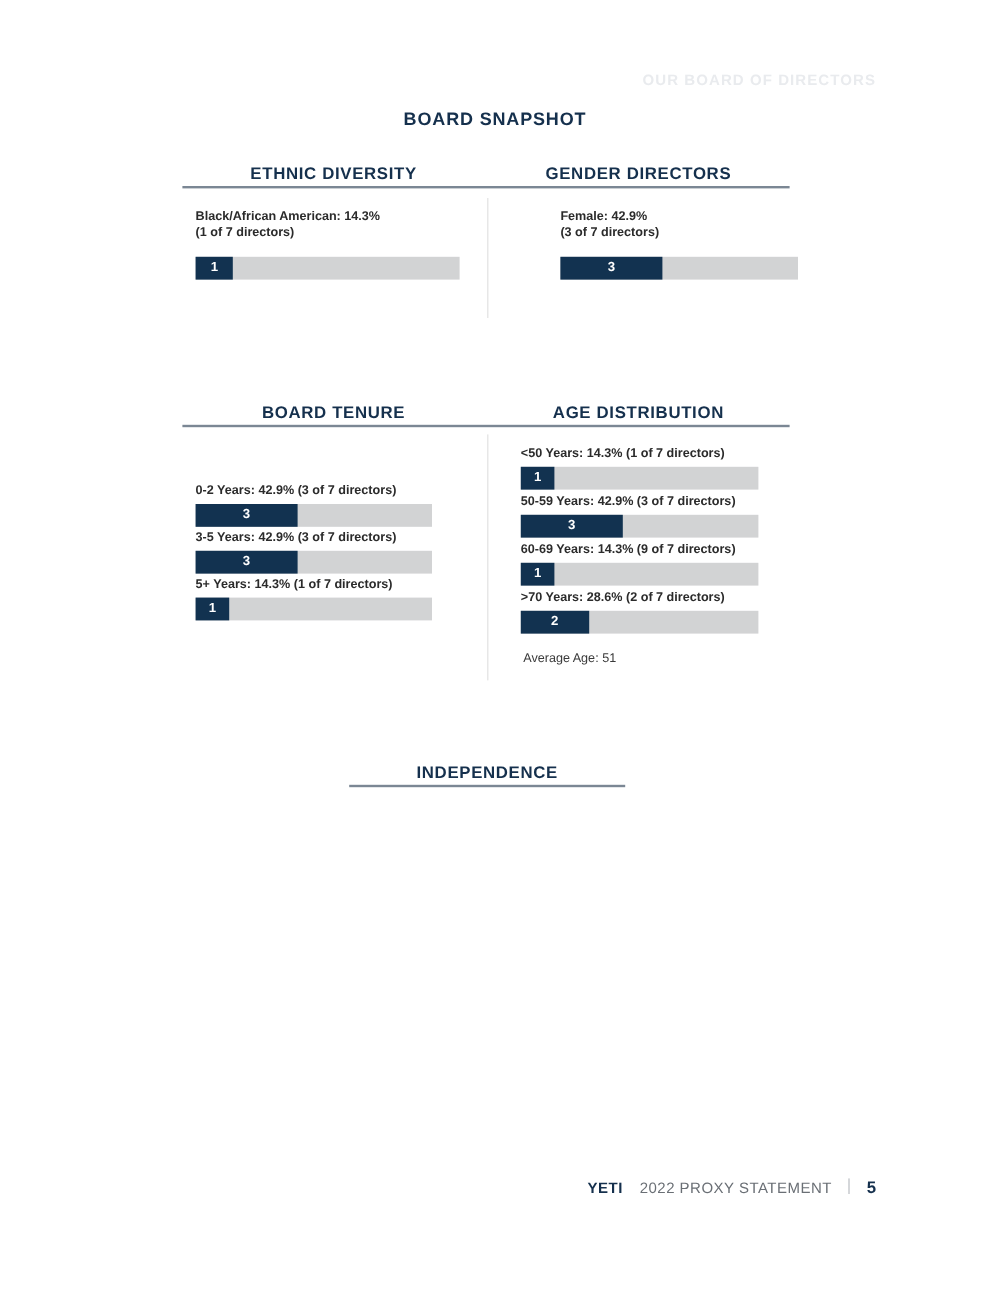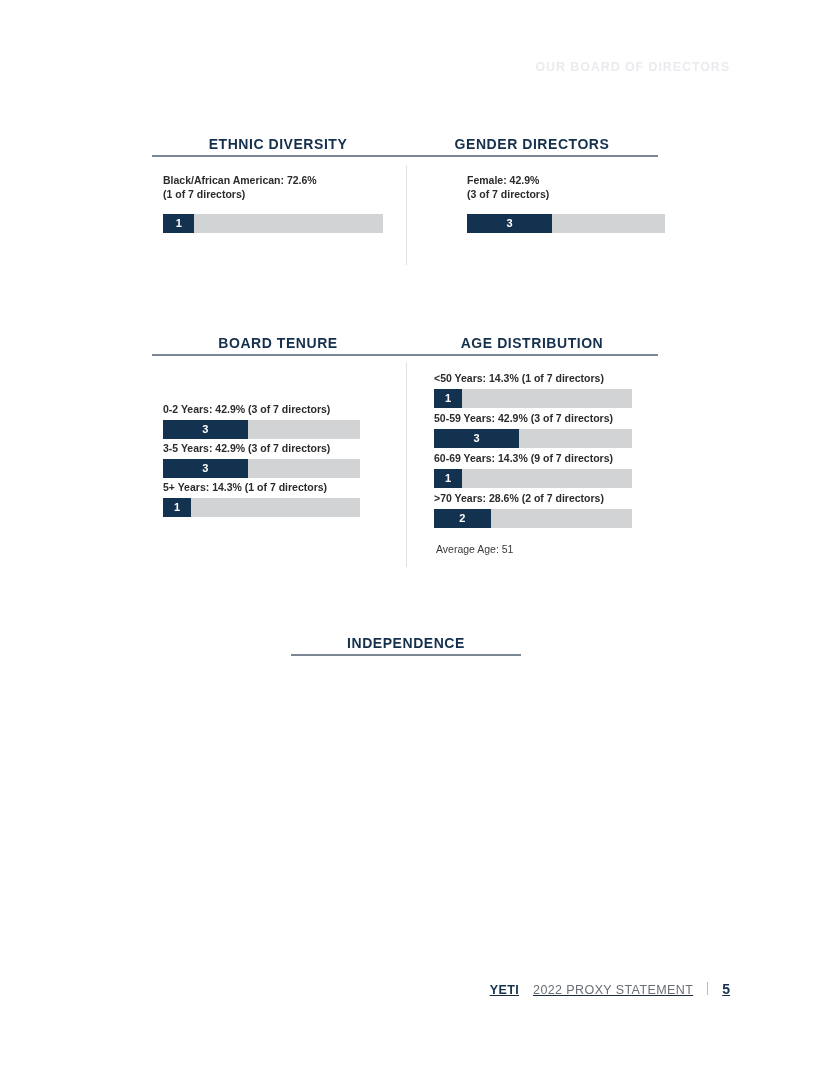--- a/index.html
+++ b/index.html
@@ -107,21 +107,20 @@
 
   
   .footer {
     position: absolute;
     bottom: 78px;
     right: 95px;
     display: flex;
     align-items: baseline;
     gap: 14px;
     white-space: nowrap;
-    text-decoration: underline;
   }
   .footer-brand {
     font-size: 12.5px;
     font-weight: bold;
     letter-spacing: 0.4px;
     color: #15304d;
   }
   .footer-doc {
     font-size: 12.5px;
     letter-spacing: 0.4px;
@@ -142,31 +141,32 @@
     color: #15304d;
   }
 </style>
 </head>
 <body>
 
 <div class="page">
 
   <div class="running-header">OUR BOARD OF DIRECTORS</div>
 
+  <div class="page-title">BOARD SNAPSHOT</div>
 
   <div class="section-heading" style="top:136px; left:152px; width:252px;">ETHNIC DIVERSITY</div>
 
   <div class="section-heading" style="top:336px; left:152px; width:252px; top:136px; left:406px; width:252px;">GENDER DIRECTORS</div>
 
   <div class="rule" style="top:155px; left:152px; width:506px;"></div>
 
   <div class="vrule" style="top:165px; left:406px; height:100px;"></div>
 
   <div class="blk" style="top:174px; left:163px; width:220px;">
-    <div class="blk-label">Black/African American: 72.6%</div>
+    <div class="blk-label">Black/African American: 14.3%</div>
     <div class="blk-label">(1 of 7 directors)</div>
     <div class="bar-track" style="margin-top:13px;">
       <div class="bar-fill" style="width:14.3%;">
         <span class="bar-value">1</span>
       </div>
     </div>
   </div>
 
   <div class="blk" style="top:174px; left:434px; width:198px;margin-left:33px;">
     <div class="blk-label">Female: 42.9%</div>

